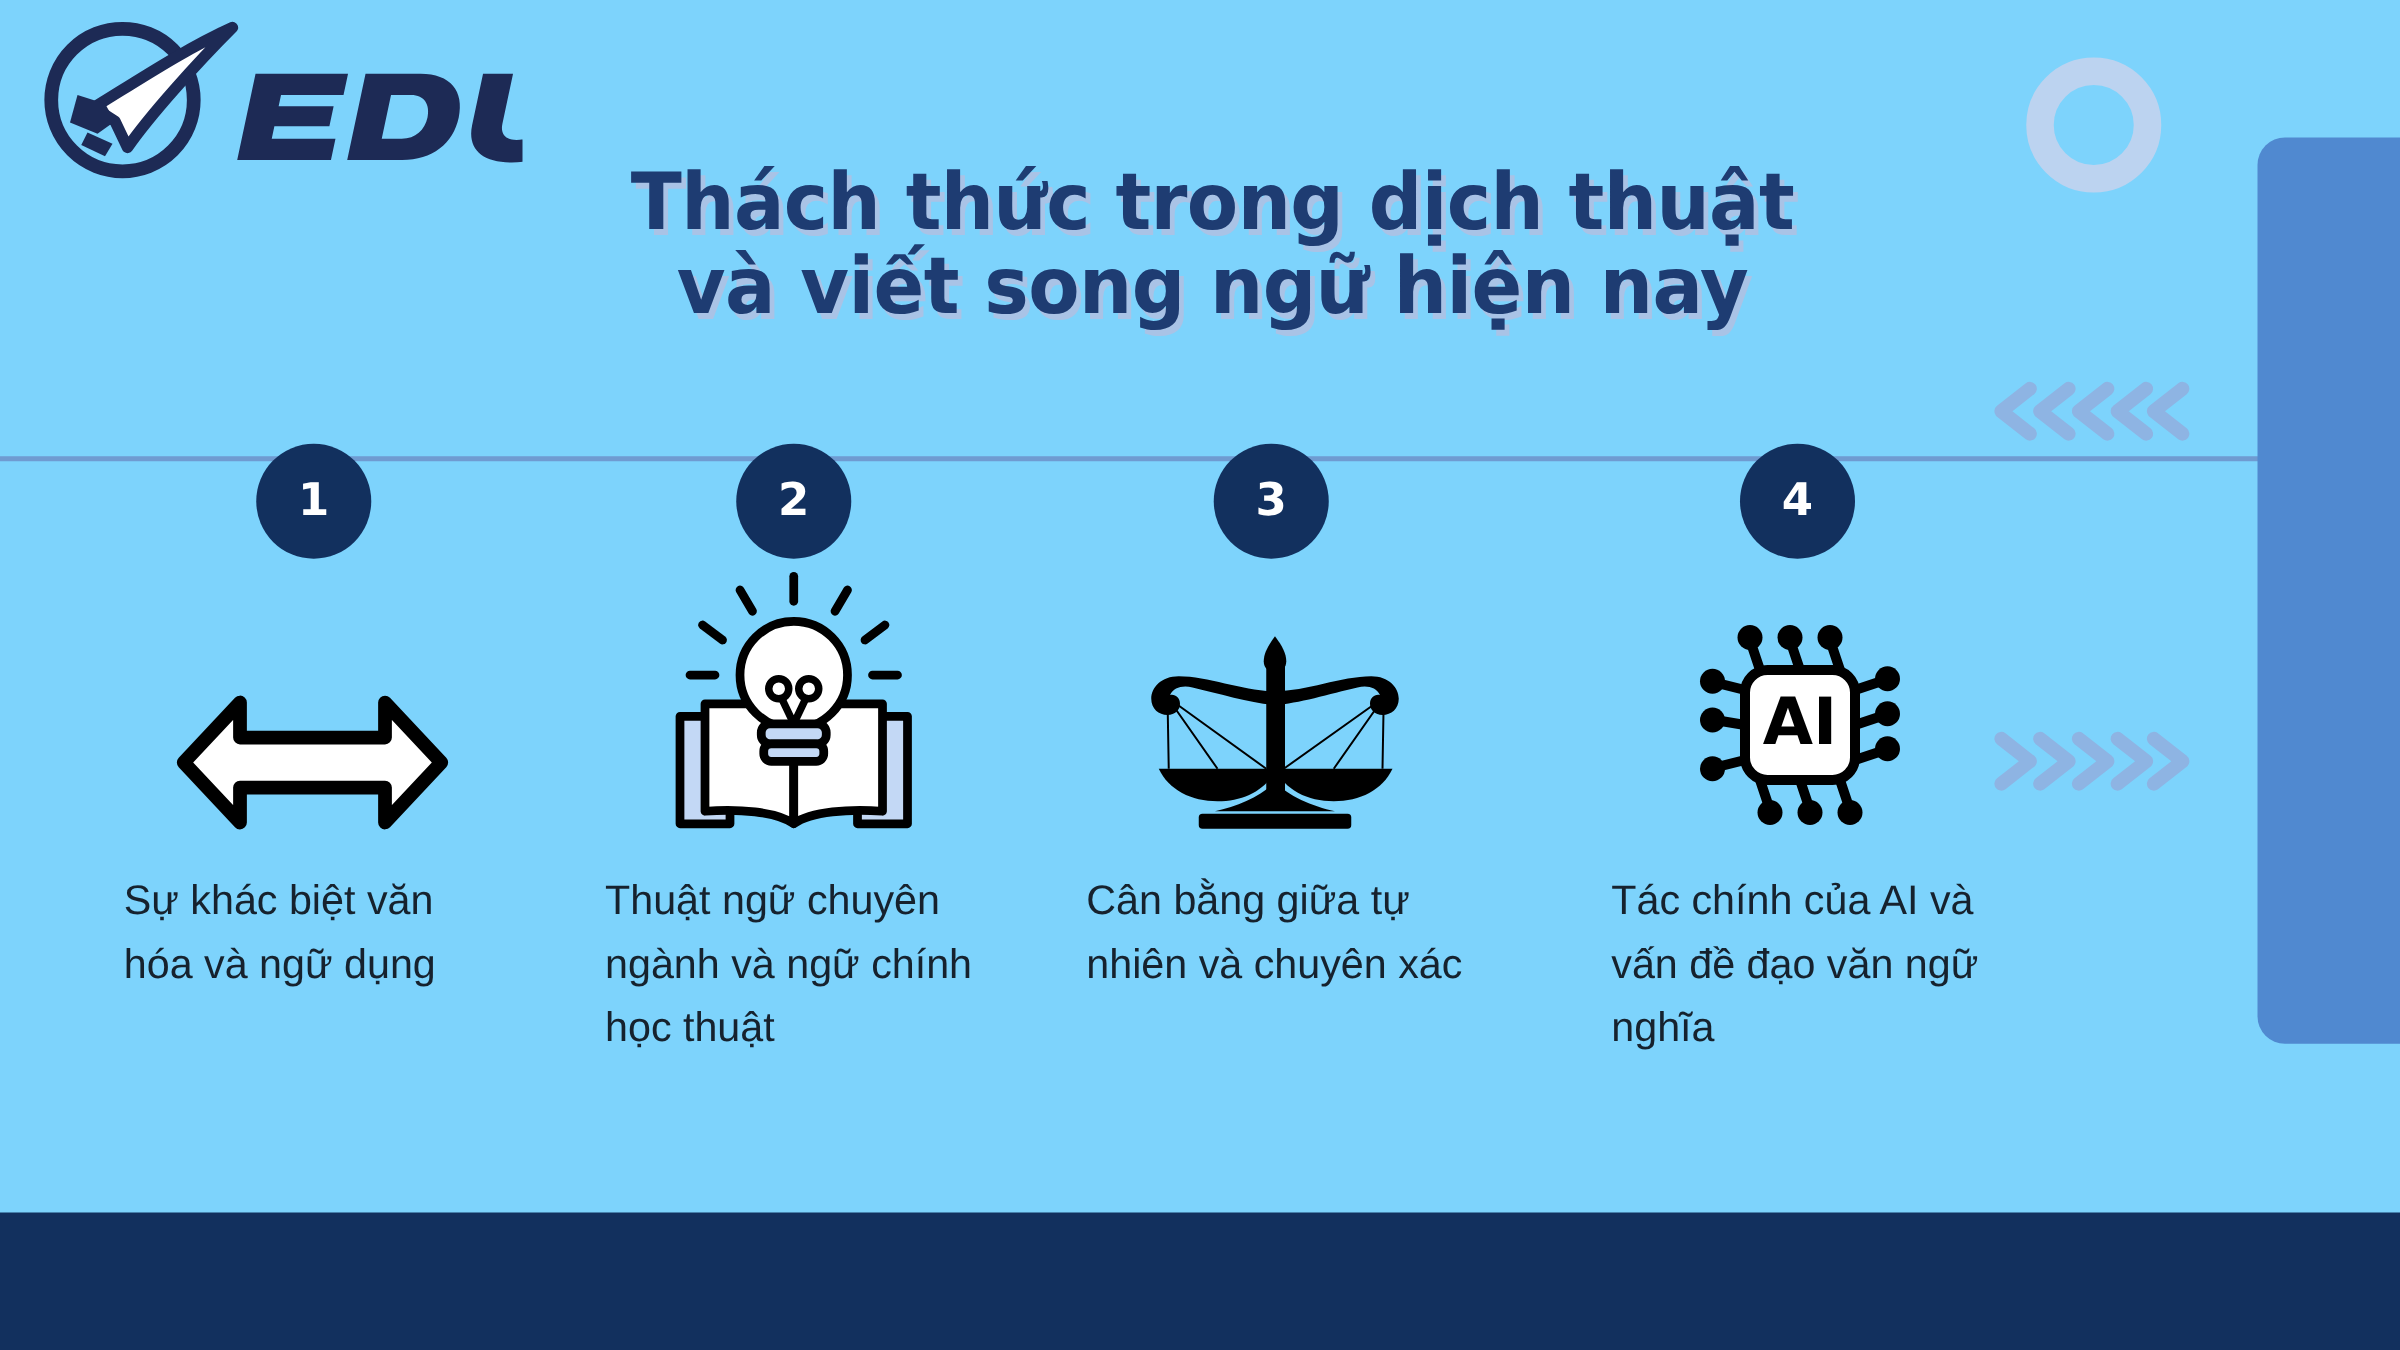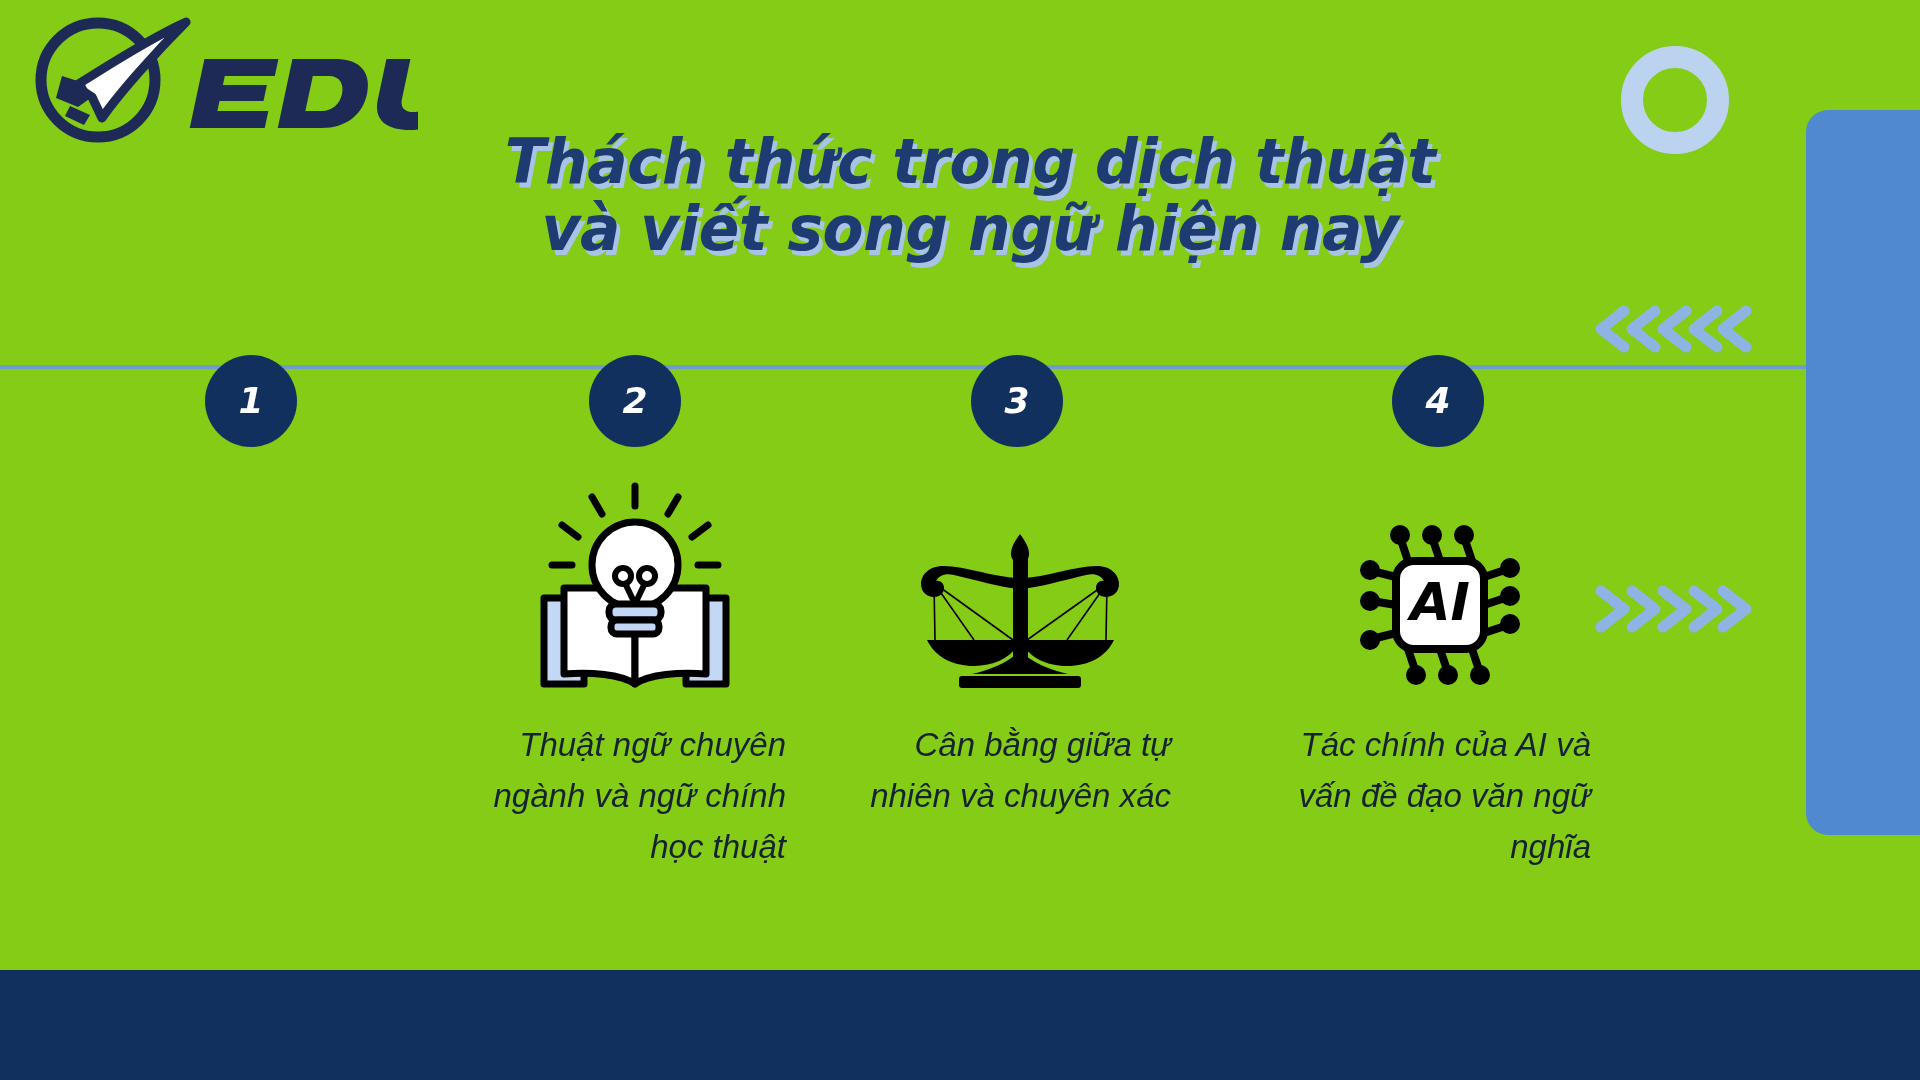--- a/index.html
+++ b/index.html
@@ -1,21 +1,21 @@
 <!DOCTYPE html>
 <html><head>
 <meta charset="utf-8">
 <style>
   html,body{margin:0;padding:0;}
   body{
     width:1920px;height:1080px;overflow:hidden;position:relative;
     background:#ffffff;
     font-family:"Liberation Sans","DejaVu Sans",sans-serif;
   }
-  #stage{position:absolute;left:0;top:0;width:1920px;height:1080px;overflow:hidden;background:#84cc16;font-style:italic;}
+  #stage{position:absolute;left:0;top:0;width:1920px;height:1080px;overflow:hidden;background:#7dd3fc;}
 
   
   #logo{position:absolute;left:18px;top:14px;width:400px;height:130px;}
   #logo svg{display:block;}
 
   
   #title-block{
     position:absolute;left:370px;top:128px;width:1200px;
     text-align:center;
   }
@@ -40,21 +40,21 @@
   .node{
     position:absolute;top:355px;width:92px;height:92px;border-radius:50%;
     background:#12305e;
     display:flex;align-items:center;justify-content:center;
     color:#ffffff;font-size:36px;font-weight:700;
     font-family:"DejaVu Sans","Liberation Sans",sans-serif;
     line-height:1;
   }
 
   
-  .col{position:absolute;top:480px;width:330px;text-align:right;}
+  .col{position:absolute;top:455px;width:330px;text-align:left;}
   .icon-wrap{height:215px;display:flex;align-items:flex-end;justify-content:center;}
   .icon-wrap svg{display:block;}
   .caption{
     margin-top:24px;
     font-size:33px;
     line-height:1.55;
     color:#16222e;
     font-family:"Liberation Sans","DejaVu Sans",sans-serif;
     font-weight:400;
     padding:0 14px;
@@ -125,20 +125,28 @@
   <div class="node" style="left:589px;">
       <span>2</span>
     </div>
   <div class="node" style="left:971px;">
       <span>3</span>
     </div>
   <div class="node" style="left:1392px;">
       <span>4</span>
     </div>
 
+  <div class="col" style="left:85px;">
+    <div class="icon-wrap">
+      <svg width="230" height="120" viewBox="0 0 230 120">
+        <path d="M57 12 L57 40 L173 40 L173 12 L218 60 L173 108 L173 80 L57 80 L57 108 L12 60 Z" fill="#ffffff" stroke="#000000" stroke-width="11" stroke-linejoin="round" stroke-linecap="round"></path>
+      </svg>
+    </div>
+    <div class="caption">Sự khác biệt văn hóa và ngữ dụng</div>
+  </div>
 
   <div class="col" style="left:470px;">
     <div class="icon-wrap">
       <svg width="210" height="215" viewBox="0 0 210 215">
 
         <g stroke="#000" stroke-width="7" stroke-linecap="round">
           <line x1="105" y1="6" x2="105" y2="26"></line>
           <line x1="62" y1="17" x2="72" y2="34"></line>
           <line x1="148" y1="17" x2="138" y2="34"></line>
           <line x1="32" y1="45" x2="48" y2="57"></line>

